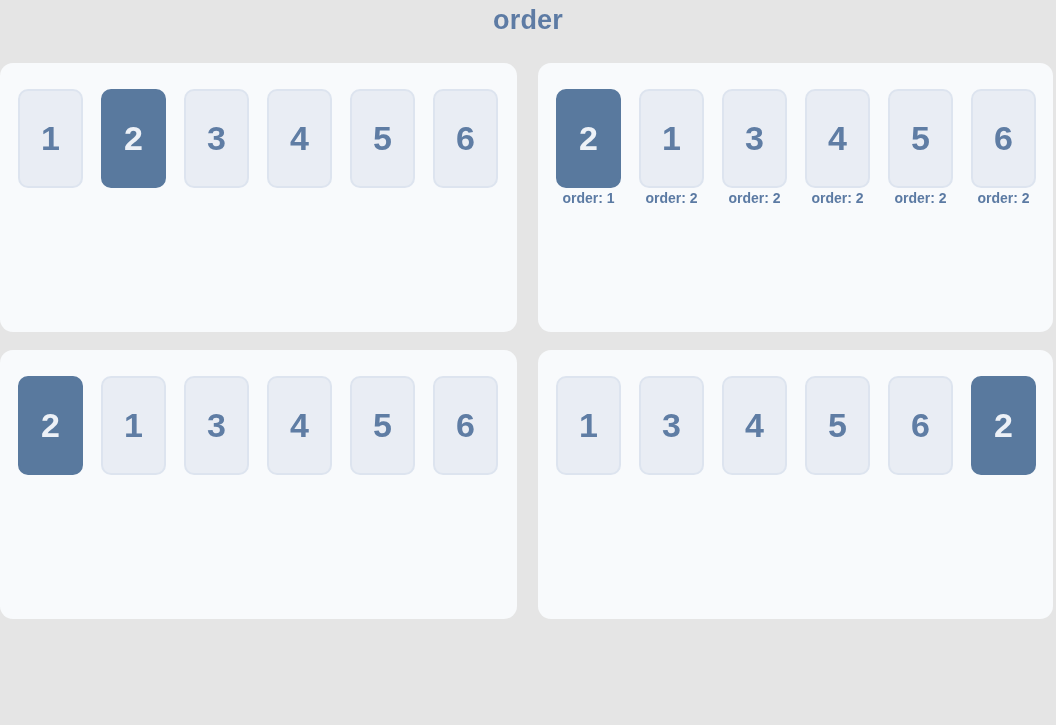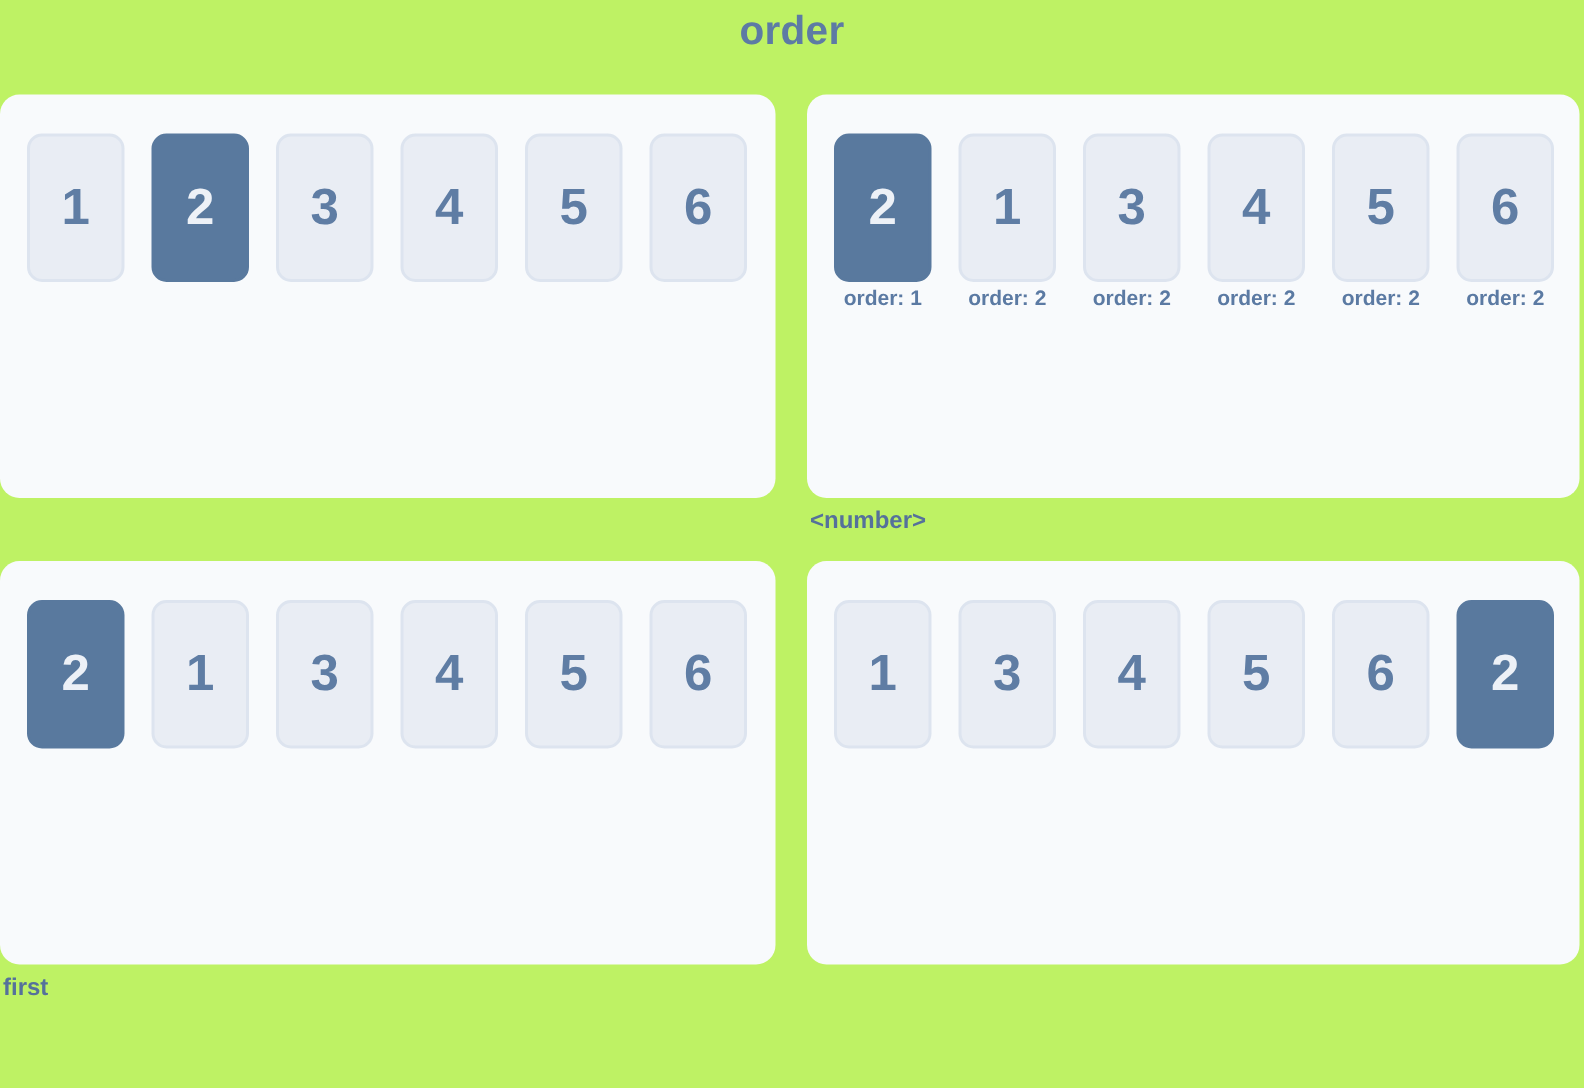--- a/index.html
+++ b/index.html
@@ -2,21 +2,21 @@
 <html><head>
 <meta charset="utf-8">
 <style>
   html, body { margin: 0; padding: 0; }
   body {
     width: 1056px; height: 725px;
     background: #000000;
     overflow: hidden;
     font-family: "Liberation Sans", "DejaVu Sans", sans-serif;
   }
-  .stage { position: relative; width: 1056px; height: 725px; background: #bef264; }
+  .stage { position: relative; width: 1056px; height: 725px; background: #e5e5e5; }
 
   .page-title {
     margin: 0;
     padding-top: 6px;
     height: 28px;
     line-height: 28px;
     text-align: center;
     font-size: 27px;
     font-weight: 700;
     color: #5d7ba4;
@@ -178,68 +178,66 @@
     <div class="order-label">order: 2</div>
   </div>
 
   <div class="item-wrap">
     <div class="box">
       <span class="num">6</span>
     </div>
     <div class="order-label">order: 2</div>
   </div>
 </div>
-    <div class="caption">&lt;number&gt;</div>
-  </div>
-
-  <div class="cell">
-    <div class="panel">
-  <div class="item-wrap">
-    <div class="box hl">
-      <span class="num">2</span>
-    </div>
-
-  </div>
-
-  <div class="item-wrap">
-    <div class="box">
-      <span class="num">1</span>
-    </div>
-
-  </div>
-
-  <div class="item-wrap">
-    <div class="box">
-      <span class="num">3</span>
-    </div>
-
-  </div>
-
-  <div class="item-wrap">
-    <div class="box">
-      <span class="num">4</span>
-    </div>
-
-  </div>
-
-  <div class="item-wrap">
-    <div class="box">
-      <span class="num">5</span>
-    </div>
-
-  </div>
-
-  <div class="item-wrap">
-    <div class="box">
-      <span class="num">6</span>
-    </div>
-
-  </div>
-</div>
-    <div class="caption">first</div>
+  </div>
+
+  <div class="cell">
+    <div class="panel">
+  <div class="item-wrap">
+    <div class="box hl">
+      <span class="num">2</span>
+    </div>
+
+  </div>
+
+  <div class="item-wrap">
+    <div class="box">
+      <span class="num">1</span>
+    </div>
+
+  </div>
+
+  <div class="item-wrap">
+    <div class="box">
+      <span class="num">3</span>
+    </div>
+
+  </div>
+
+  <div class="item-wrap">
+    <div class="box">
+      <span class="num">4</span>
+    </div>
+
+  </div>
+
+  <div class="item-wrap">
+    <div class="box">
+      <span class="num">5</span>
+    </div>
+
+  </div>
+
+  <div class="item-wrap">
+    <div class="box">
+      <span class="num">6</span>
+    </div>
+
+  </div>
+</div>
   </div>
 
   <div class="cell">
     <div class="panel">
   <div class="item-wrap">
     <div class="box">
       <span class="num">1</span>
     </div>
 
   </div>

